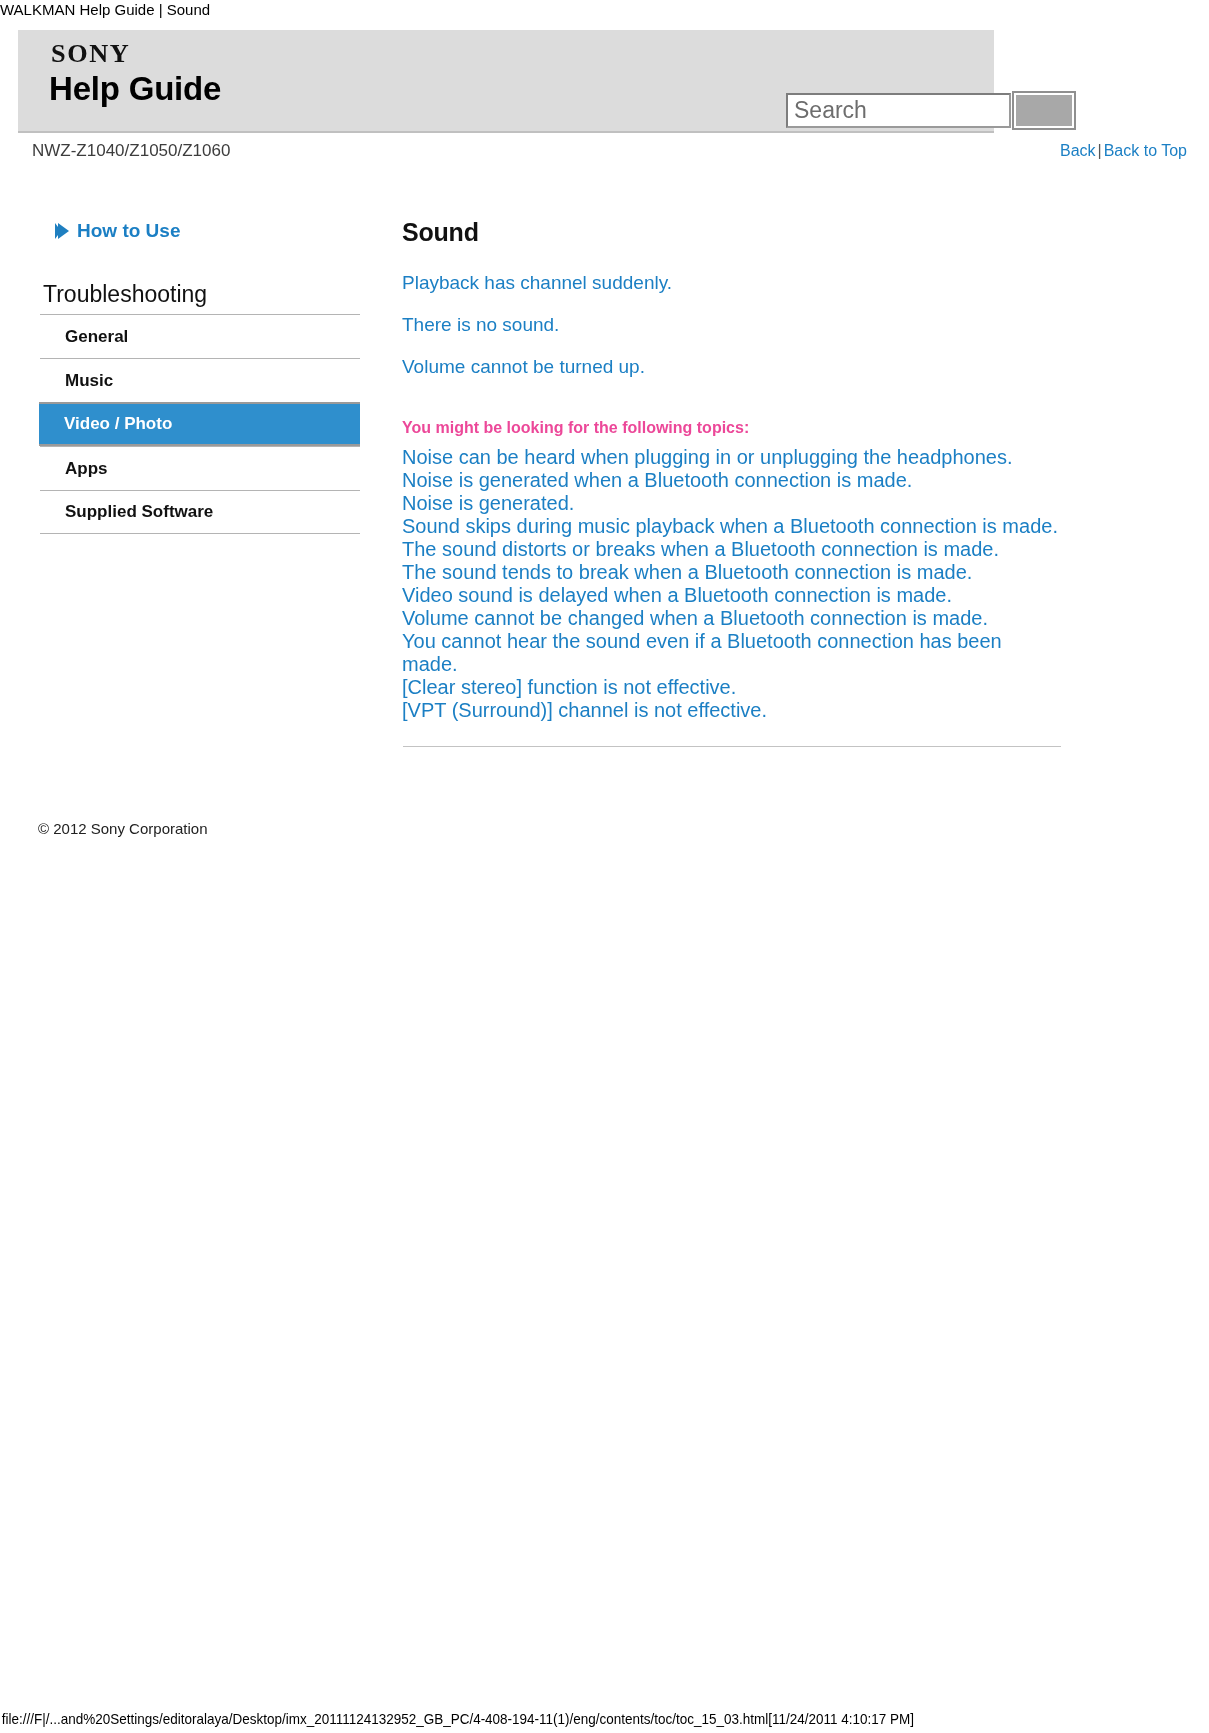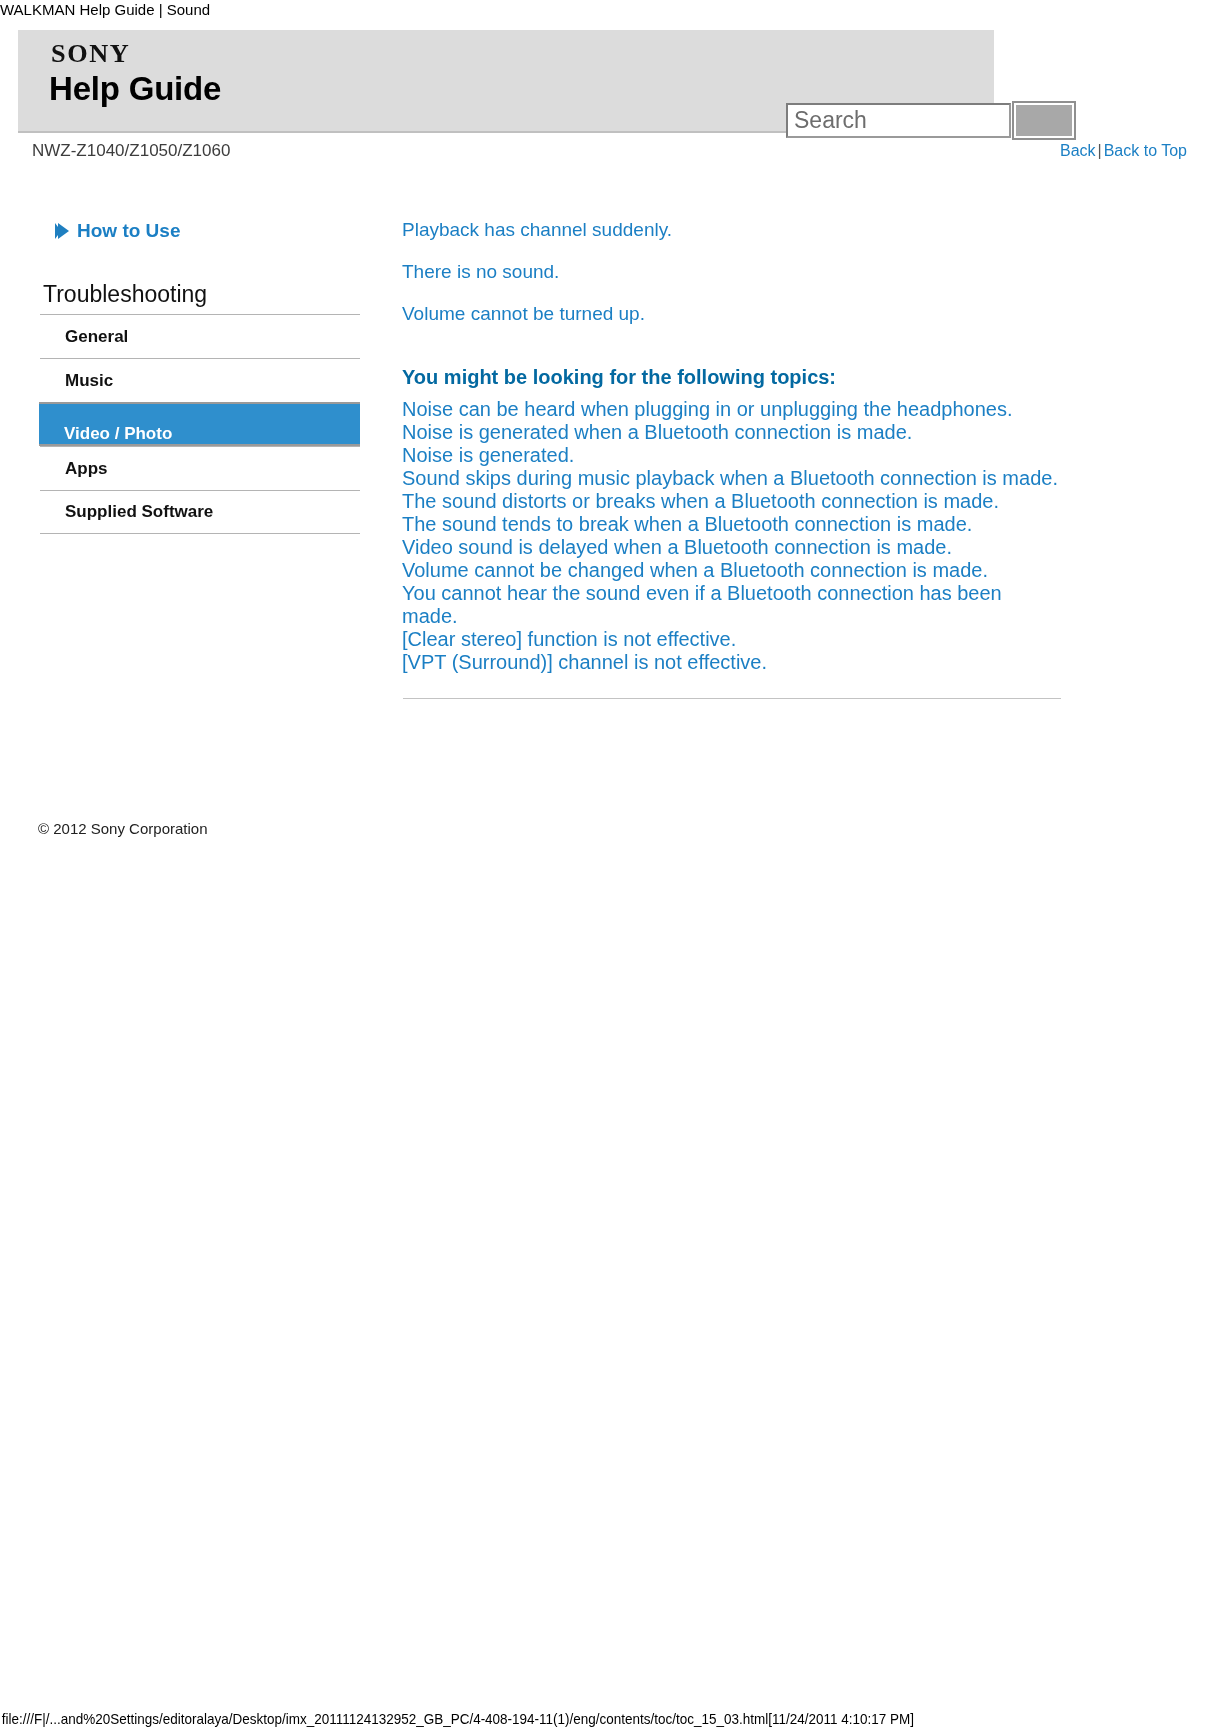--- a/index.html
+++ b/index.html
@@ -58,21 +58,21 @@
     font-size: 33px;
     font-weight: bold;
     color: #000;
     letter-spacing: -0.2px;
   }
 
   
   .search-wrap {
     position: absolute;
     left: 768px;
-    top: 73px;
+    top: 63px;
     display: flex;
     align-items: flex-start;
     justify-content: flex-end;
   }
   .search-input {
     width: 225px;
     height: 35px;
     box-sizing: border-box;
     font-family: "Liberation Sans", sans-serif;
     font-size: 23px;
@@ -179,21 +179,20 @@
     box-sizing: border-box;
   }
   .sb-item.last { border-bottom: 1px solid #b4b4b4; }
   .sb-item.active {
     background: #2f8fcd;
     color: #ffffff;
     border-top: 2px solid #9a9a9a;
     border-bottom: 2px solid #9a9a9a;
     margin-left: -1px;
     width: 321px;
-    align-items: flex-end;
   }
 
   
   .content {
     position: absolute;
     left: 402px;
     top: 218px;
     width: 660px;
   }
   .content h1 {
@@ -207,23 +206,23 @@
     display: block;
     font-size: 19px;
     line-height: 24px;
     color: #1b7fc4;
     text-decoration: none;
     margin-bottom: 18px;
     max-width: 620px;
   }
   .spacer { height: 22px; }
   .related-heading {
-    font-size: 20px;
-    font-weight: bold;
-    color: #0369a1;
+    font-size: 16px;
+    font-weight: bold;
+    color: #ec4899;
     margin-bottom: 9px;
   }
   .related-link {
     display: block;
     font-size: 20px;
     line-height: 23px;
     color: #1b7fc4;
     text-decoration: none;
   }
   .content-rule {
@@ -298,20 +297,21 @@
     <li class="sb-item">
       <span>Apps</span>
     </li>
     <li class="sb-item last">
       <span>Supplied Software</span>
     </li>
   </ul>
 </div>
 
 <div class="content">
+  <h1>Sound</h1>
 
   <a class="topic-link" href="#">Playback has channel suddenly.</a>
   <a class="topic-link" href="#">There is no sound.</a>
   <a class="topic-link" href="#">Volume cannot be turned up.</a>
 
   <div class="spacer"></div>
 
   <div class="related-heading">You might be looking for the following topics:</div>
 
   <a class="related-link" href="#">Noise can be heard when plugging in or unplugging the headphones.</a>

